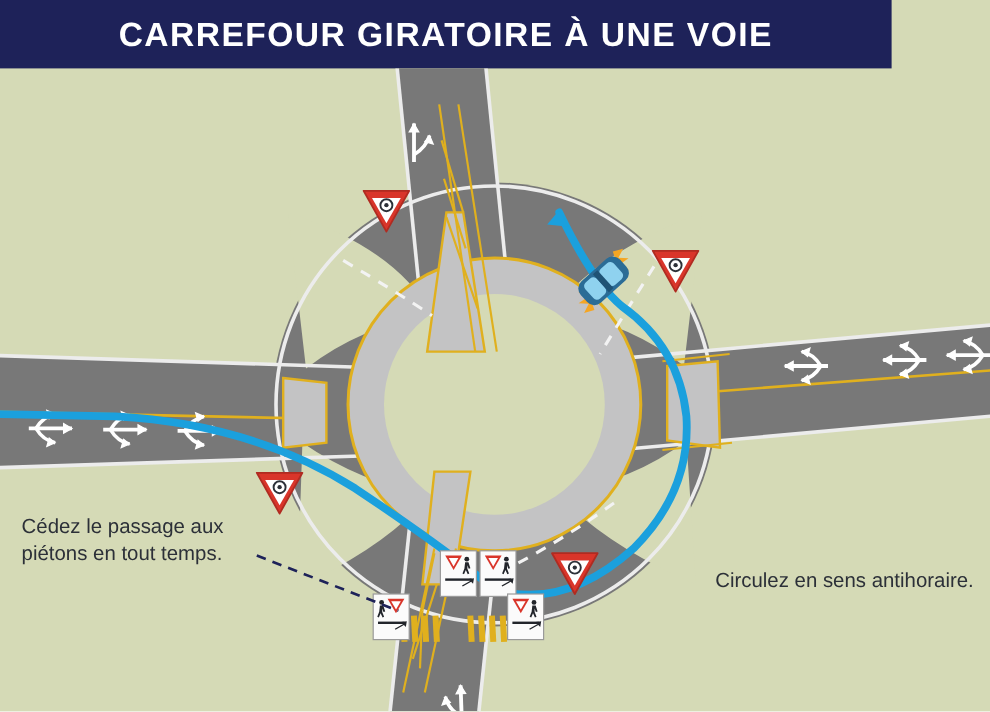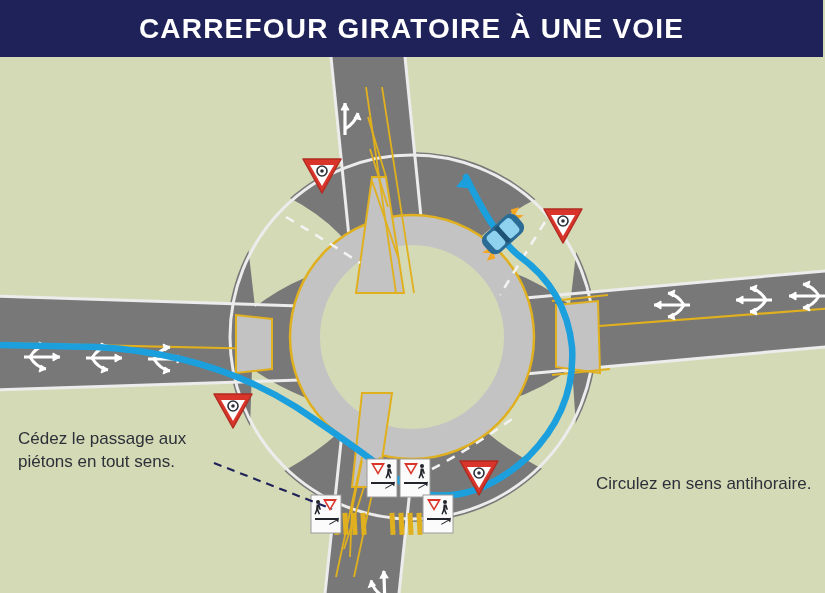--- a/index.html
+++ b/index.html
@@ -1,18 +1,18 @@
 <!DOCTYPE html>
 <html><head>
 <meta charset="utf-8">
 <style>
   html,body{margin:0;padding:0;background:#fff;}
   body{font-family:"Liberation Sans", sans-serif;}
   #page{position:relative;width:825px;height:593px;overflow:hidden;background:#d5dab6;}
-  #header{position:absolute;left:0;top:0;width:823px;height:57px;background:#1e2259;
+  #header{position:absolute;left:0;top:0;width:743px;height:57px;background:#1e2259;
           display:flex;align-items:center;justify-content:center;}
   #header h1{margin:0;color:#ffffff;font-size:28px;font-weight:bold;letter-spacing:1.2px;
              font-family:"Liberation Sans", sans-serif;}
   #scene{position:absolute;left:0;top:57px;width:825px;height:536px;}
   svg.layer{position:absolute;left:0;top:0;width:825px;height:536px;}
   .cap{position:absolute;color:#2c3038;font-size:17px;line-height:1.35;
        font-family:"Liberation Sans", sans-serif;}
   #cap-left{left:18px;top:371px;width:215px;}
   #cap-right{left:556px;top:416px;width:270px;margin-left:40px;}
 </style>
@@ -291,17 +291,17 @@
         </g>
         <rect x="4" y="23" width="22" height="2" fill="#22252b"></rect>
         <path d="M 18 29 l 7 -4 l -1.6 -1.6 l 4.6 -0.6 l -0.8 4.6 l -1.6 -1.6 l -7 4 z" fill="#22252b"></path>
       </g>
     </svg>
 
     <svg class="layer" viewBox="0 0 825 536">
       <path d="M 214 406 L 332 452" fill="none" stroke="#1e2259" stroke-width="2.2" stroke-dasharray="8 6"></path>
     </svg>
 
-    <div class="cap" id="cap-left">Cédez le passage aux piétons en tout sens.</div>
+    <div class="cap" id="cap-left">Cédez le passage aux piétons en tout temps.</div>
     <div class="cap" id="cap-right">Circulez en sens antihoraire.</div>
 
   </div>
 </div>
 
 </body></html>

